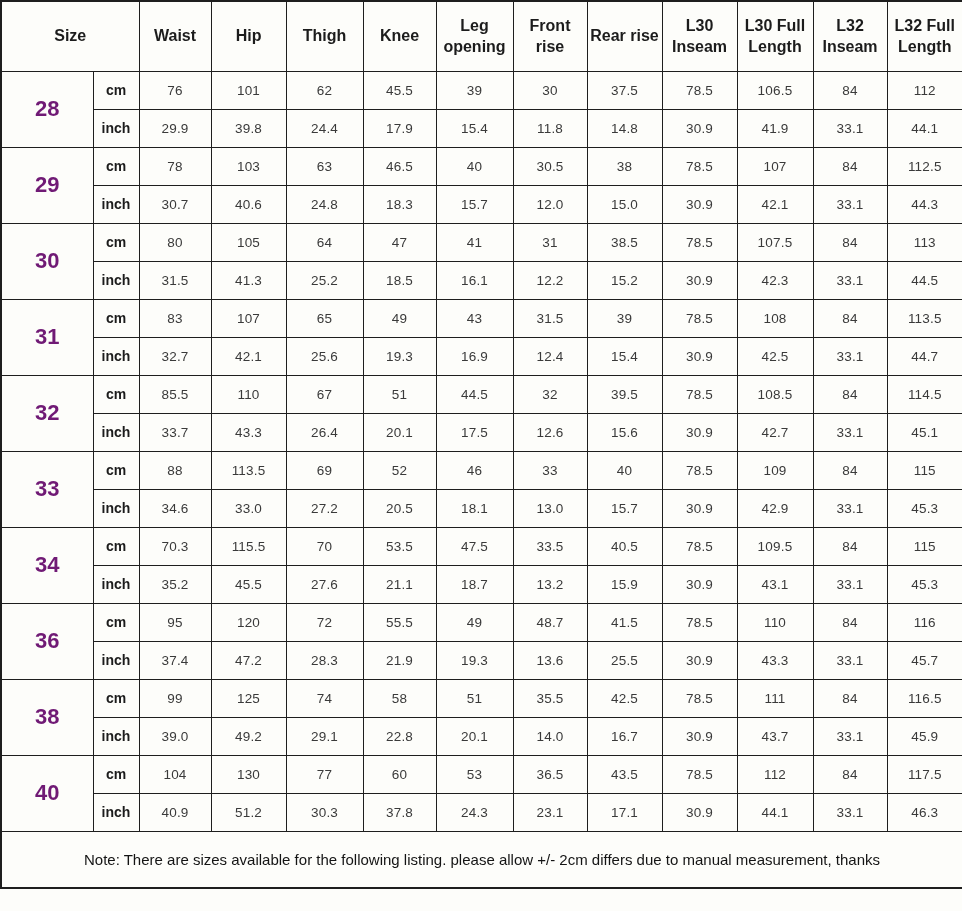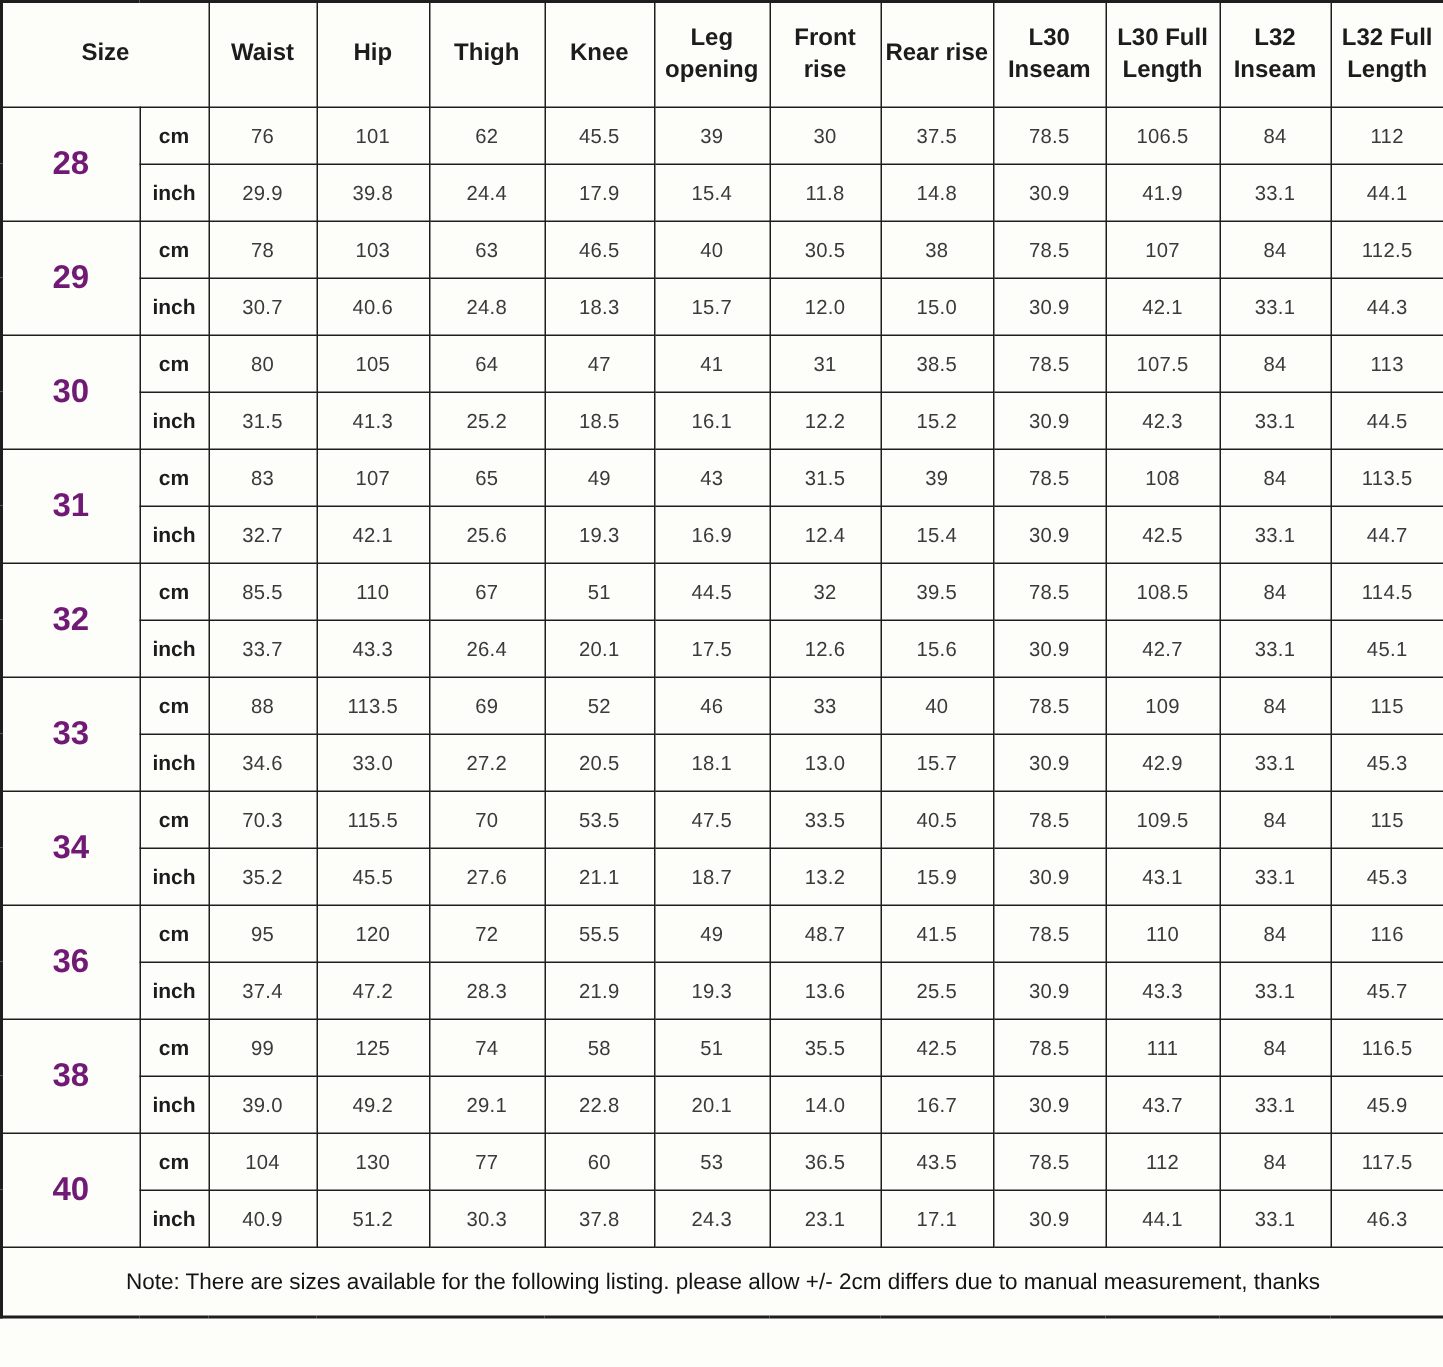--- a/index.html
+++ b/index.html
@@ -24,21 +24,21 @@
   table.size-chart th,
   table.size-chart td {
     border: 1px solid #1e1e1e;
     text-align: center;
     vertical-align: middle;
     padding: 0 2px;
     overflow: hidden;
   }
   thead tr { height: 70px; }
   tbody tr { height: 38px; }
-  tfoot tr { height: 47px; }
+  tfoot tr { height: 57px; }
   th.col-header, th.size-header {
     font-size: 16px;
     font-weight: 700;
     color: #1c1c1c;
     line-height: 1.35;
   }
   td.size-cell {
     font-size: 22px;
     font-weight: 700;
     color: #701a75;

